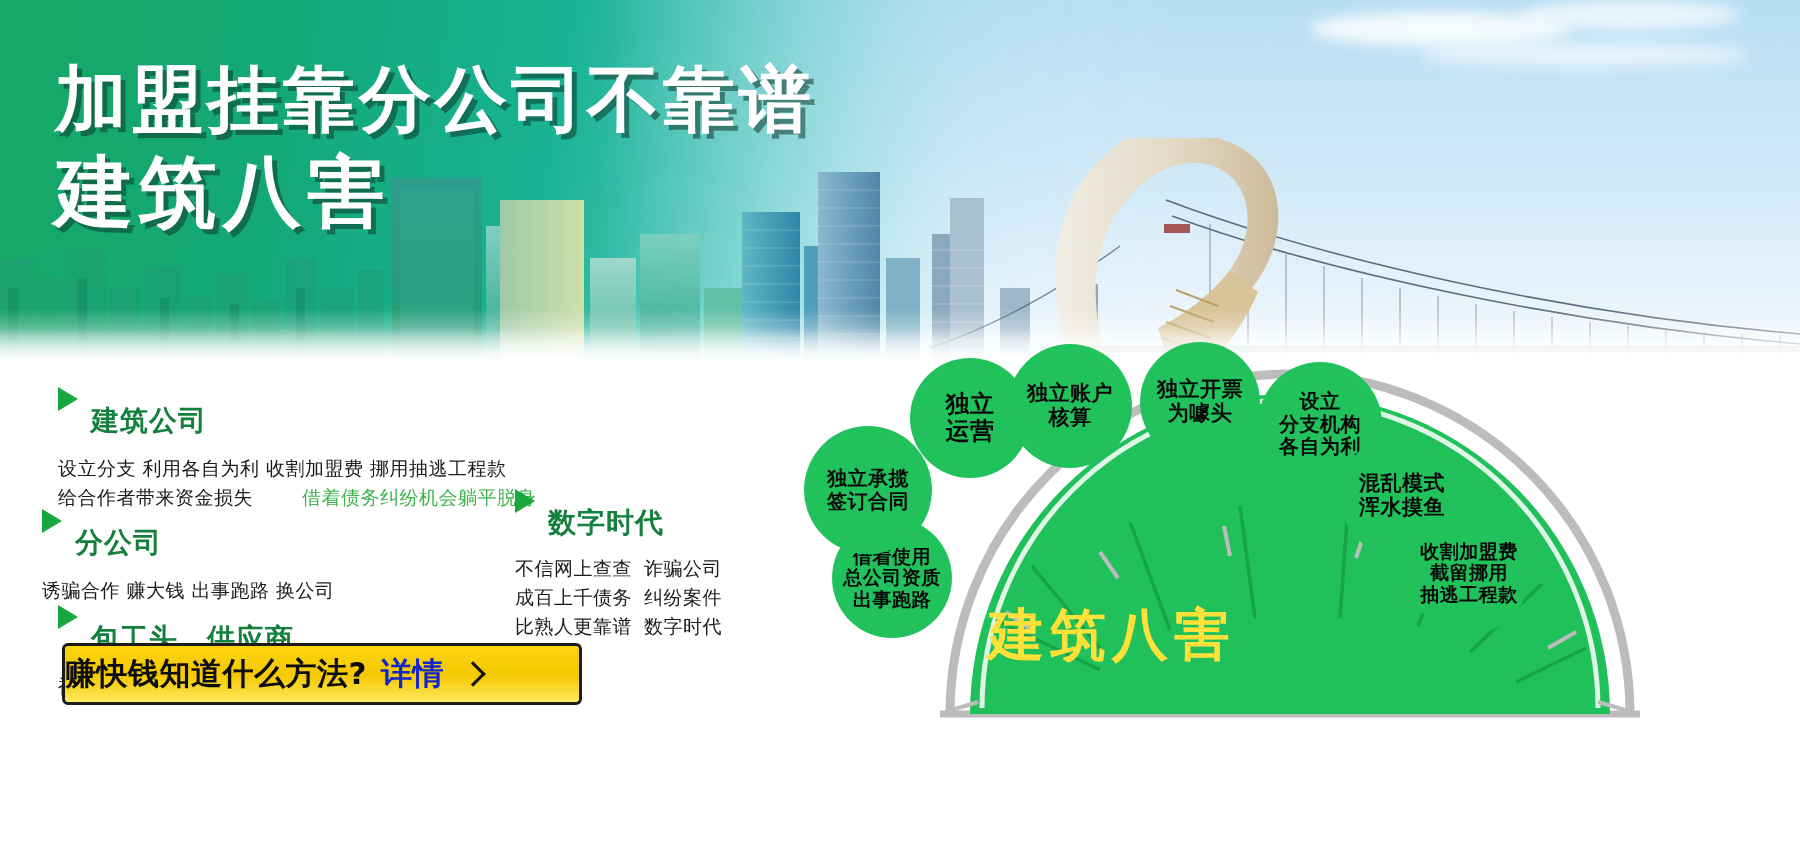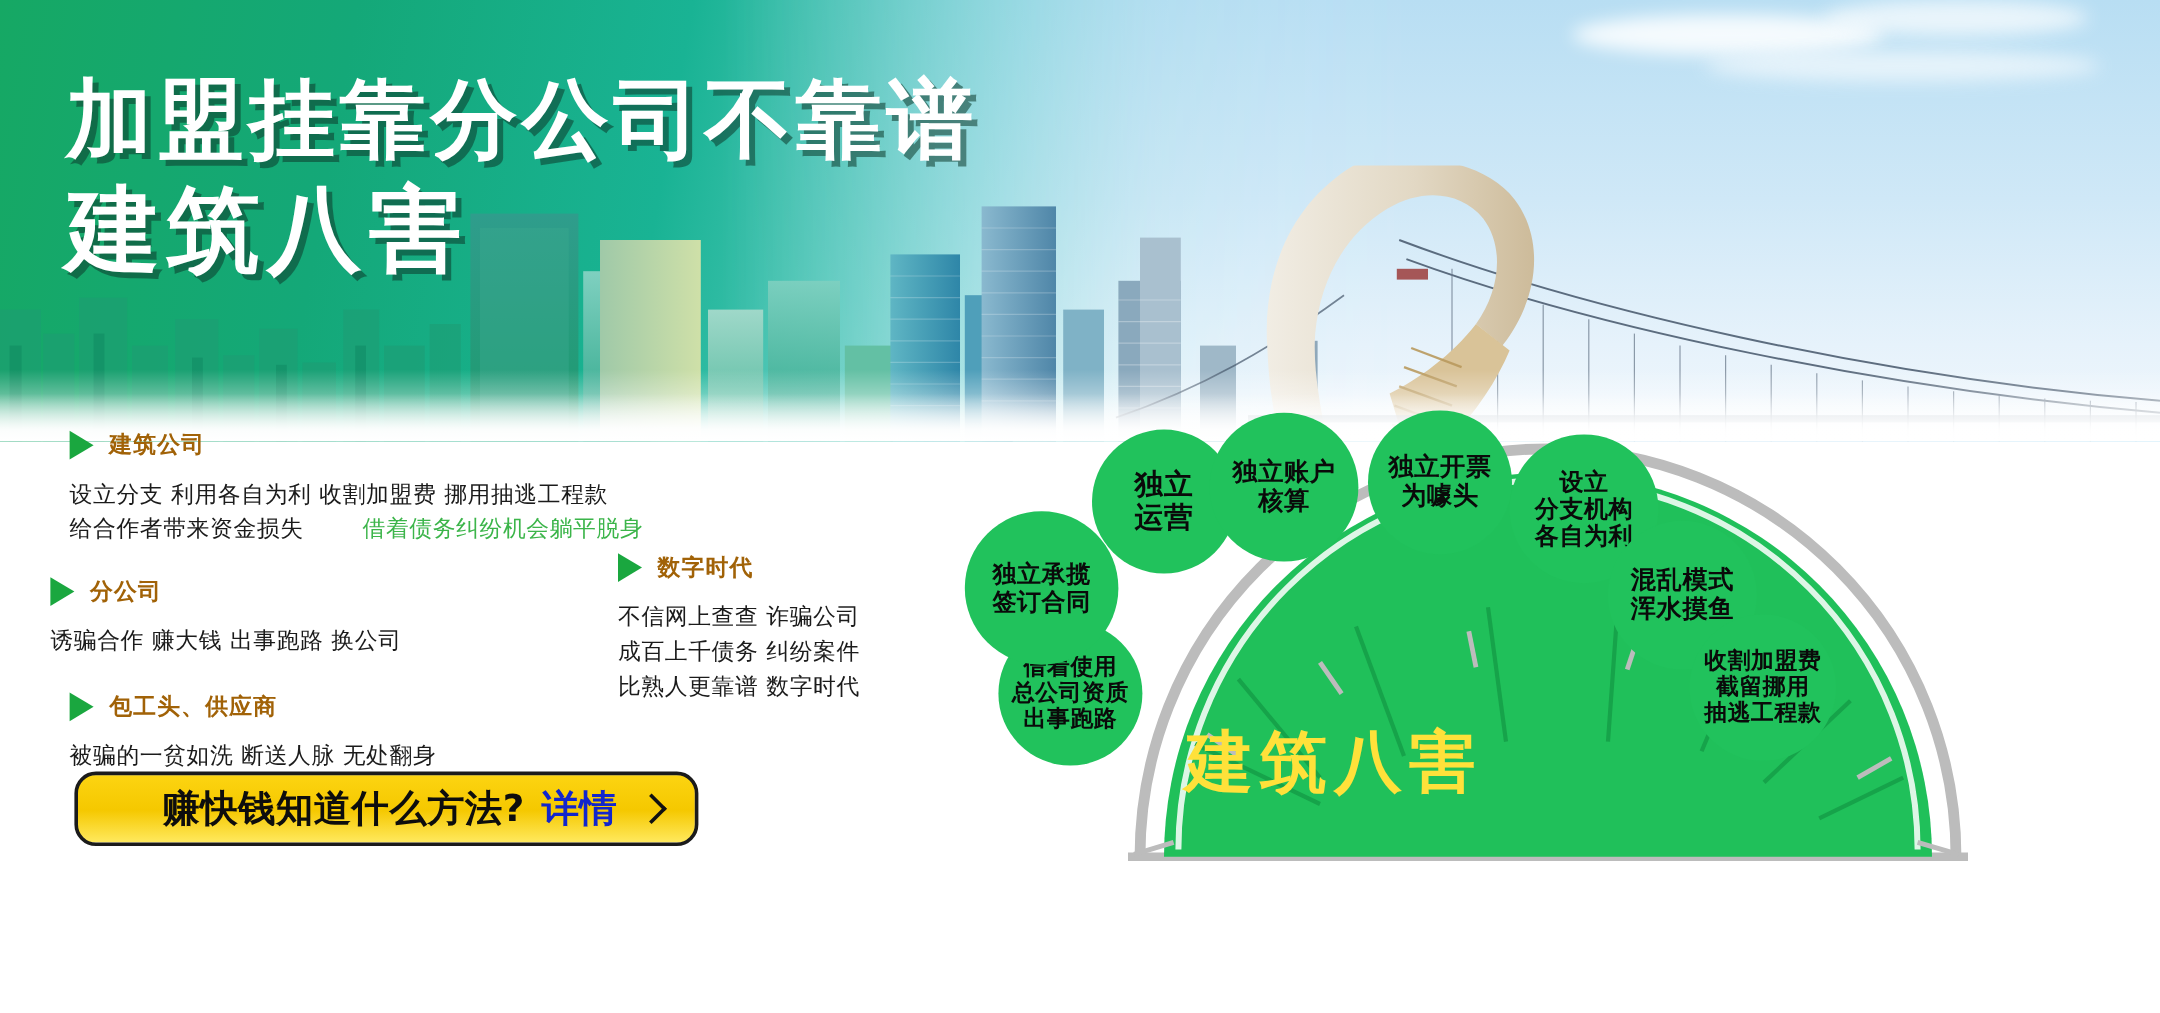--- a/index.html
+++ b/index.html
@@ -24,34 +24,34 @@
        line-height:1.16;text-shadow:5px 5px 0 rgba(12,58,44,.55);white-space:nowrap;}
   .banner-title .l2{font-size:78px;font-weight:700;color:#ffffff;letter-spacing:6px;
        line-height:1.18;text-shadow:5px 5px 0 rgba(12,58,44,.55);white-space:nowrap;margin-top:4px;}
 
   
   .content{position:absolute;left:0;top:368px;width:900px;height:476px;}
   .sec{position:absolute;}
   .sec-head{display:flex;align-items:center;gap:13px;}
   .tri{width:0;height:0;border-left:20px solid #1aa73f;border-top:12px solid transparent;
        border-bottom:12px solid transparent;flex:0 0 auto;}
-  .sec-title{font-size:19px;font-weight:700;color:#a16207;letter-spacing:1px;white-space:nowrap;}
+  .sec-title{font-size:28px;font-weight:700;color:#15803d;letter-spacing:1px;white-space:nowrap;margin-top:44px;}
   .sec-body{font-size:19px;color:#1b1b1b;line-height:1.52;margin-top:14px;white-space:nowrap;letter-spacing:.5px;}
   .sec-body .g{color:#3cb54a;text-align:center;}
 
   .s1{left:58px;top:-10px;}
   .s2{left:42px;top:112px;}
   .s3{left:58px;top:208px;}
-  .s4{left:515px;top:92px;}
+  .s4{left:515px;top:92px;font-family:Liberation Mono, monospace;}
 
   
   .cta{position:absolute;left:62px;top:275px;width:520px;height:62px;
        background:linear-gradient(180deg,#fcd411 0%,#f5c800 52%,#ffe95e 100%);
-       border:3px solid #1b1b1b;border-radius:18px;
-       display:flex;align-items:center;justify-content:center;gap:6px;box-sizing:border-box;padding-left:44px;}
+       border:3px solid #1b1b1b;border-radius:6px;
+       display:flex;align-items:center;gap:6px;box-sizing:border-box;}
   .cta .t1{font-size:31px;font-weight:700;color:#0d0d0d;letter-spacing:.5px;white-space:nowrap;}
   .cta .t2{font-size:31px;font-weight:700;color:#1226cc;letter-spacing:.5px;margin-left:8px;white-space:nowrap;}
   .cta .chev{margin-left:14px;width:15px;height:15px;border-right:3px solid #111;
        border-top:3px solid #111;transform:rotate(45deg);}
 
   
   .diagram{position:absolute;left:800px;top:330px;width:1000px;height:514px;}
   .diagram svg{position:absolute;left:0;top:0;}
   .bub{position:absolute;border-radius:50%;background:#21c25c;
        display:flex;align-items:center;justify-content:center;text-align:center;
@@ -304,21 +304,21 @@
     <div class="dome-label" style="left:188px;top:268px;">建筑八害</div>
 
     <div class="bub" style="left:32px;top:188px;width:120px;height:120px;font-size:19px;">
       <div>
         <div>借着使用</div>
         <div>总公司资质</div>
         <div>出事跑路</div>
       </div>
     </div>
 
-    <div class="bub" style="left:4px;top:96px;width:128px;height:128px;font-size:20px;">
+    <div class="bub" style="left:4px;top:96px;width:128px;height:128px;font-size:20px;font-family:Liberation Serif, serif;">
       <div>
         <div>独立承揽</div>
         <div>签订合同</div>
       </div>
     </div>
 
     <div class="bub" style="left:110px;top:28px;width:120px;height:120px;font-size:24px;">
       <div>
         <div>独立</div>
         <div>运营</div>

